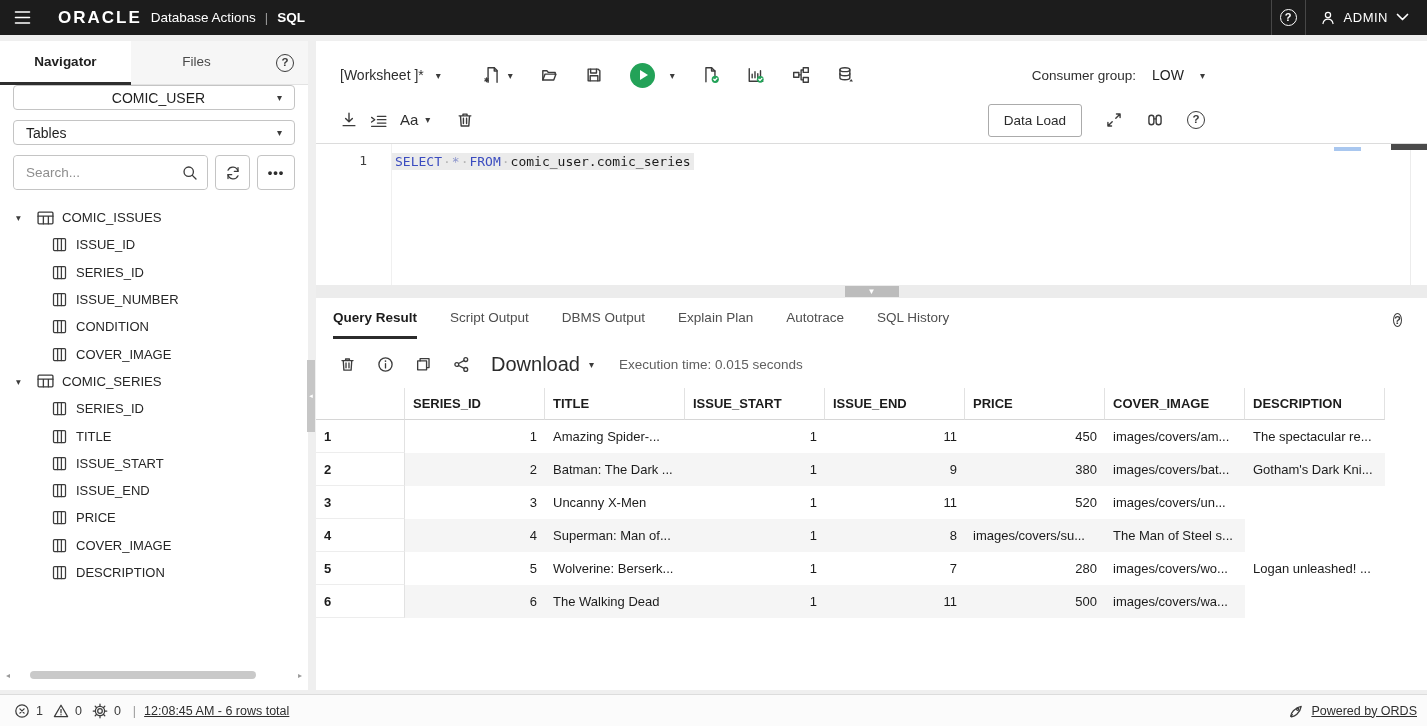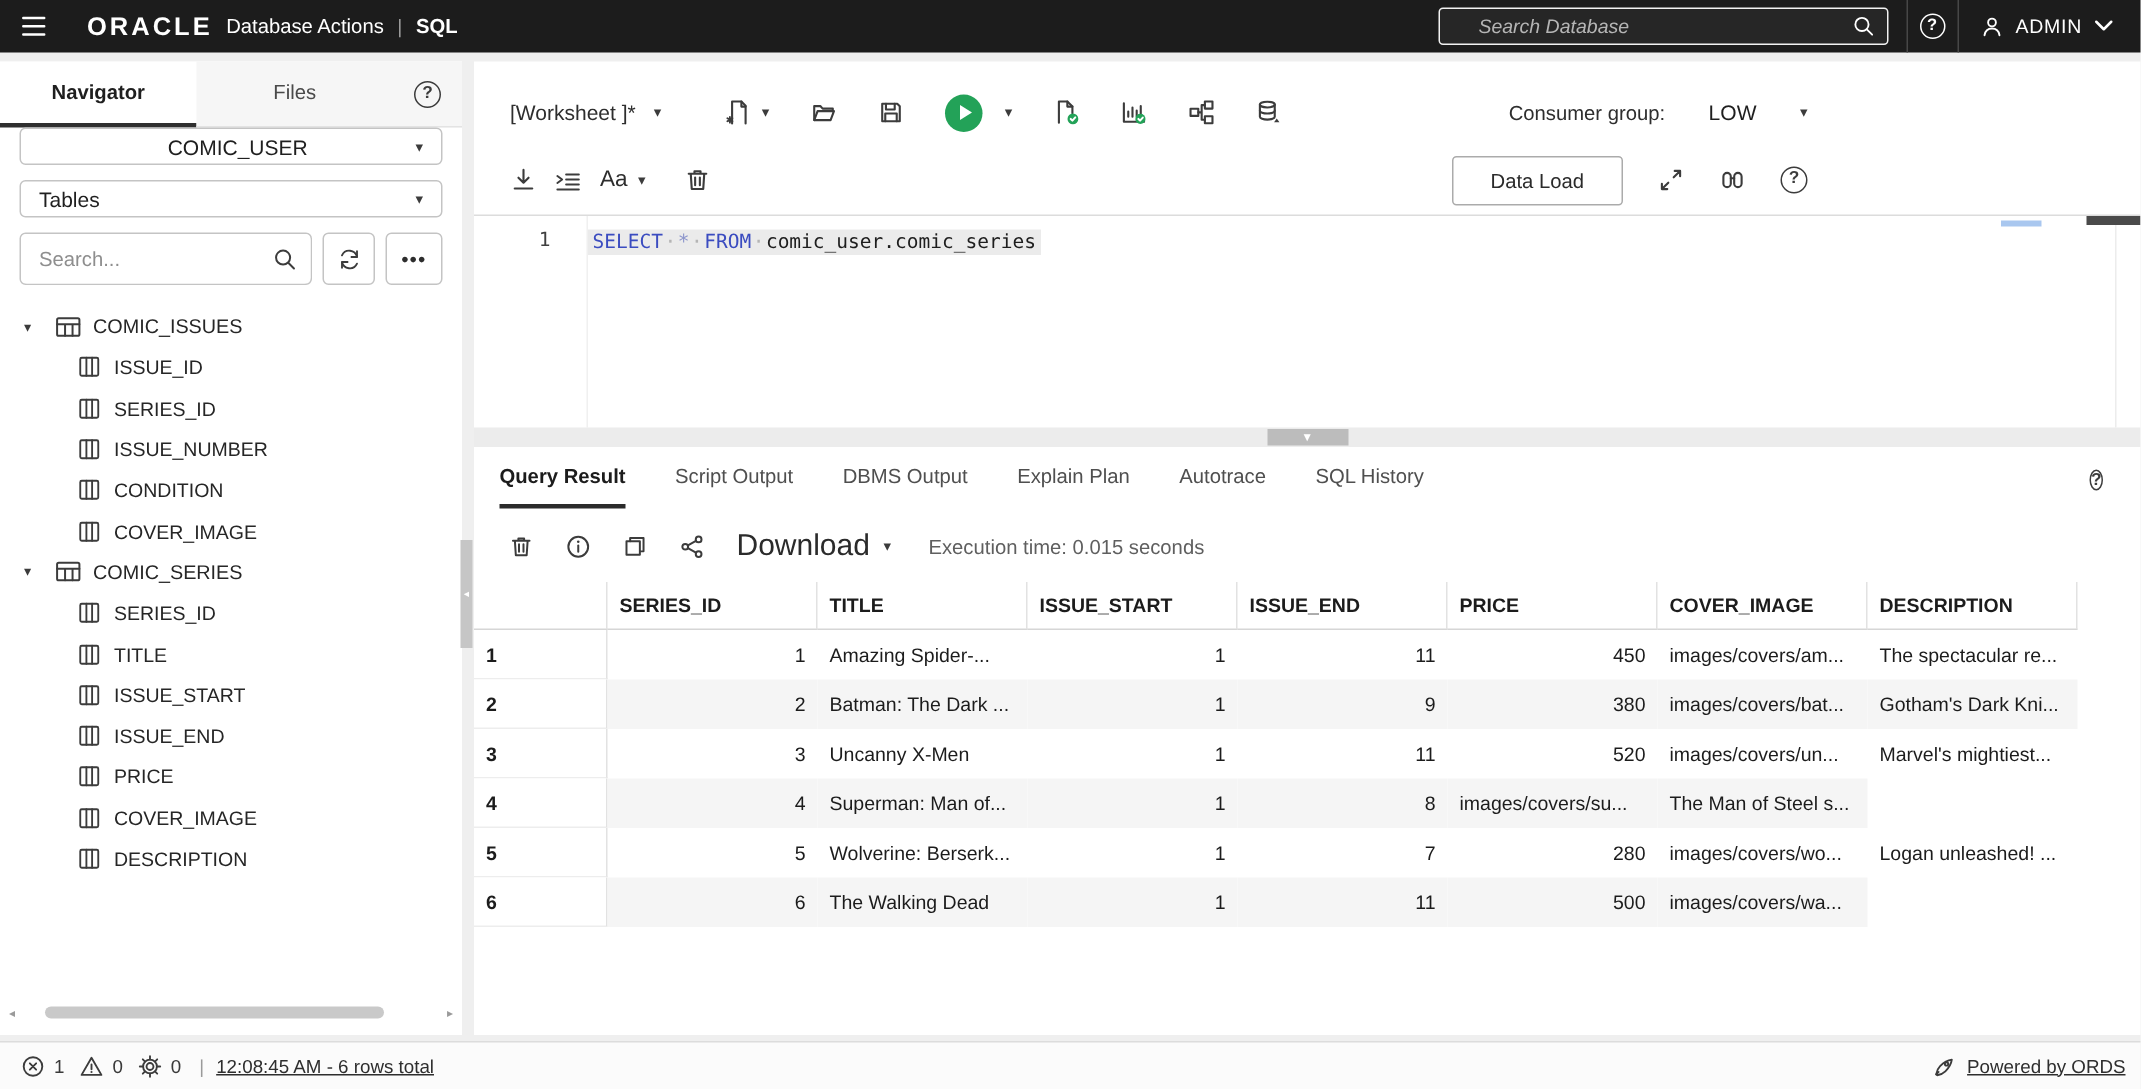--- a/index.html
+++ b/index.html
@@ -79,29 +79,29 @@
   .main{position:absolute;left:316px;top:41px;right:0;bottom:36px;background:#fff;overflow:hidden}
   .tb1{height:44px;margin-top:12px;display:flex;align-items:center;padding:0 222px 0 24px}
   .ws-title-group{display:flex;align-items:center;gap:12px;cursor:pointer}
   .ws-title{font-size:14px;color:#2e2e2e}
   .tb-icons{display:flex;align-items:center;gap:27px;margin-left:42px}
   .ibtn{display:flex;align-items:center;gap:7px;cursor:pointer}
   .ibtn svg{width:18px;height:18px}
   .run-circle{width:25px;height:25px;border-radius:50%;background:#23a258;position:relative;cursor:pointer}
   .run-circle::after{content:"";position:absolute;left:10px;top:7px;border-left:8px solid #fff;
     border-top:5.5px solid transparent;border-bottom:5.5px solid transparent}
-  .consumer-group{margin-left:auto;display:flex;align-items:center;gap:29px;cursor:pointer}
+  .consumer-group{margin-left:auto;display:flex;align-items:center;gap:16px;cursor:pointer}
   .cg-label{font-size:13.5px;color:#2e2e2e}
   .cg-value{font-size:14px;color:#1f1f1f}
   .tb2{height:46px;display:flex;align-items:center;padding:0 222px 0 24px}
   .tb2-icons{display:flex;align-items:flex-start;gap:12px}
   .aa-label{font-size:15px;color:#2e2e2e}
   .tb2-right{margin-left:auto;display:flex;align-items:center;gap:23px}
   .data-load-btn{border:1px solid #ababab;border-radius:3px;background:#fff;color:#2b2b2b;
-    font-size:13.5px;padding:8px 25px;cursor:pointer;font-family:"Liberation Sans",sans-serif}
+    font-size:13.5px;padding:8px 15px;cursor:pointer;font-family:"Liberation Sans",sans-serif}
 
   
   .editor{position:relative;height:142px;border-top:1px solid #dcdcdc;
     font-family:"DejaVu Sans Mono",monospace;font-size:13px}
   .gutter{position:absolute;left:0;top:0;bottom:0;width:76px;color:#3f3f3f;text-align:right;
     padding:9px 24px 0 0;border-right:1px solid #f0f0f0}
   .codeline{position:absolute;left:76px;top:9px;background:#ebebeb;padding:1px 3px;white-space:pre}
   .tok-keyword{color:#3b4cc0}
   .tok-star{color:#8d96cc}
   .tok-identifier{color:#1d1d1d}
@@ -159,29 +159,20 @@
   <span class="hamburger">
     <svg width="17" height="15" viewBox="0 0 17 15" style="stroke-width:1.6">
         <path d="M1.5 2h14M1.5 7.5h14M1.5 13h14"></path>
       </svg>
   </span>
   <span class="brand">ORACLE</span>
   <span class="app-title">Database Actions</span>
   <span class="tb-pipe">|</span>
   <span class="module">SQL</span>
   <span class="tb-spacer"></span>
-  <span class="db-search">
-    <input placeholder="Search Database" style="">
-    <span style="display:flex">
-      <svg width="15" height="15" viewBox="0 0 15 15">
-          <circle cx="6.3" cy="6.3" r="4.4"></circle>
-          <path d="M9.7 9.7l3.4 3.4"></path>
-        </svg>
-    </span>
-  </span>
   <span class="tb-sep"></span>
   <span class="tb-help">
     <span class="circle-q">?</span>
   </span>
   <span class="tb-sep"></span>
   <span class="user-group">
     <svg width="16" height="16" viewBox="0 0 16 16">
         <circle cx="8" cy="5" r="2.6"></circle>
         <path d="M3 13.5c.5-3 2.5-4.5 5-4.5s4.5 1.5 5 4.5"></path>
       </svg>
@@ -595,21 +586,20 @@
             <div class="gcell">Gotham's Dark Kni...</div>
           </div>
           <div class="grow">
             <div class="gcell rownum">3</div>
             <div class="gcell num">3</div>
             <div class="gcell">Uncanny X-Men</div>
             <div class="gcell num">1</div>
             <div class="gcell num">11</div>
             <div class="gcell num">520</div>
             <div class="gcell">images/covers/un...</div>
-            <div class="gcell">Marvel's mightiest...</div>
           </div>
           <div class="grow stripe">
             <div class="gcell rownum">4</div>
             <div class="gcell num">4</div>
             <div class="gcell">Superman: Man of...</div>
             <div class="gcell num">1</div>
             <div class="gcell num">8</div>
             <div class="gcell">images/covers/su...</div>
             <div class="gcell">The Man of Steel s...</div>
           </div>

